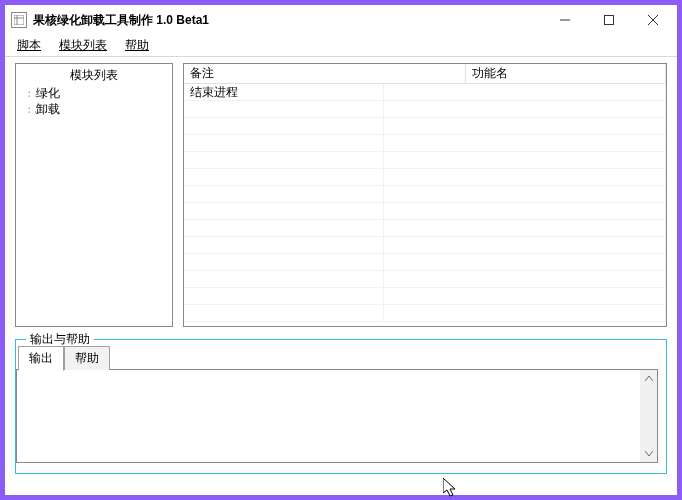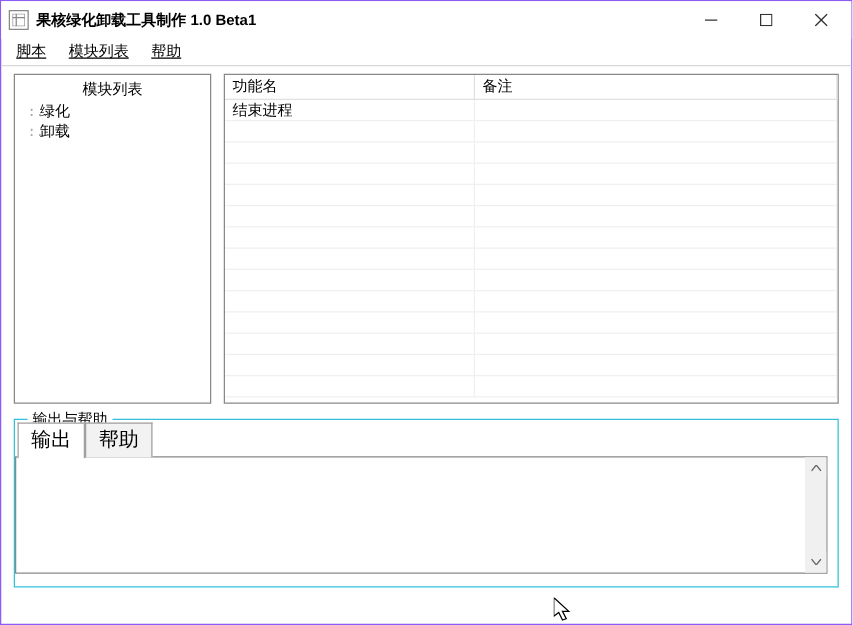--- a/index.html
+++ b/index.html
@@ -7,21 +7,21 @@
     margin: 0; padding: 0;
     font-family: "Microsoft YaHei", "SimSun", Arial, sans-serif;
     font-size: 12px;
     background: #ffffff;
     color: #000;
     width: 682px; height: 500px;
     overflow: hidden;
   }
   .window {
     width: 682px; height: 500px;
-    border: 1px solid #8b5cf6;
+    border: 5px solid #8b5cf6;
     display: flex;
     flex-direction: column;
     background: #fff;
   }
   
   .titlebar {
     height: 30px;
     display: flex;
     align-items: center;
     padding: 0 2px 0 6px;
@@ -165,21 +165,21 @@
     margin-bottom: -1px;
     padding-left: 2px;
     position: relative;
     z-index: 2;
   }
   .tabset .tab {
     border: 1px solid #a0a0a0;
     border-bottom: none;
     padding: 3px 10px;
     background: #f2f2f2;
-    font-size: 16px;
+    font-size: 12px;
     margin-right: 0px;
   }
   .tabset .tab.active {
     background: #fff;
     border-bottom: 1px solid #fff;
     position: relative;
     top: 1px;
   }
   .log-box {
     height: 94px;
@@ -265,22 +265,22 @@
           </div>
           <div class="tree-child-line">
             <span class="tree-connector">:..</span>
             <span>卸载</span>
           </div>
         </div>
       </div>
 
       <div class="table-panel">
         <div class="table-header">
+          <div class="col col-remark">备注</div>
           <div class="col col-func">功能名</div>
-          <div class="col col-remark">备注</div>
         </div>
         <div class="table-body" id="table-body">
             <div class="table-row">
               <div class="cell col-func">结束进程</div>
               <div class="cell col-remark"></div>
             </div>
             <div class="table-row">
               <div class="cell col-func"></div>
               <div class="cell col-remark"></div>
             </div>

